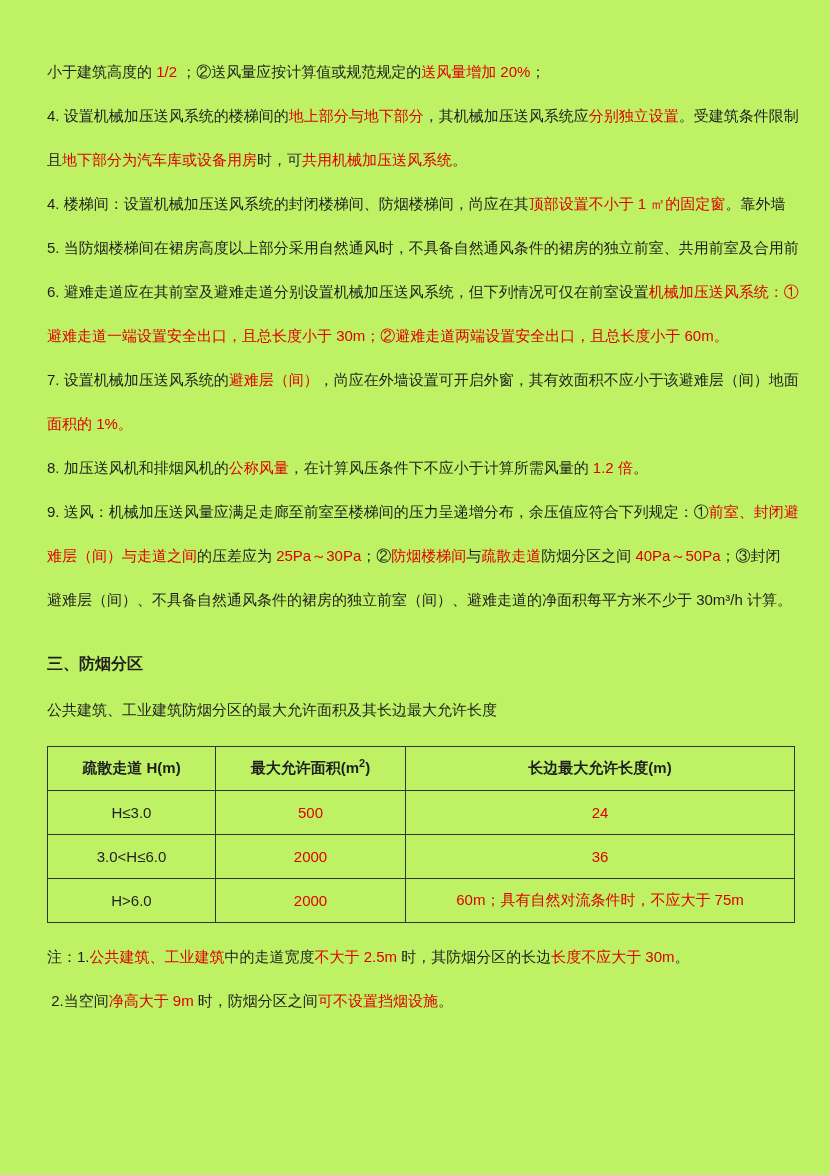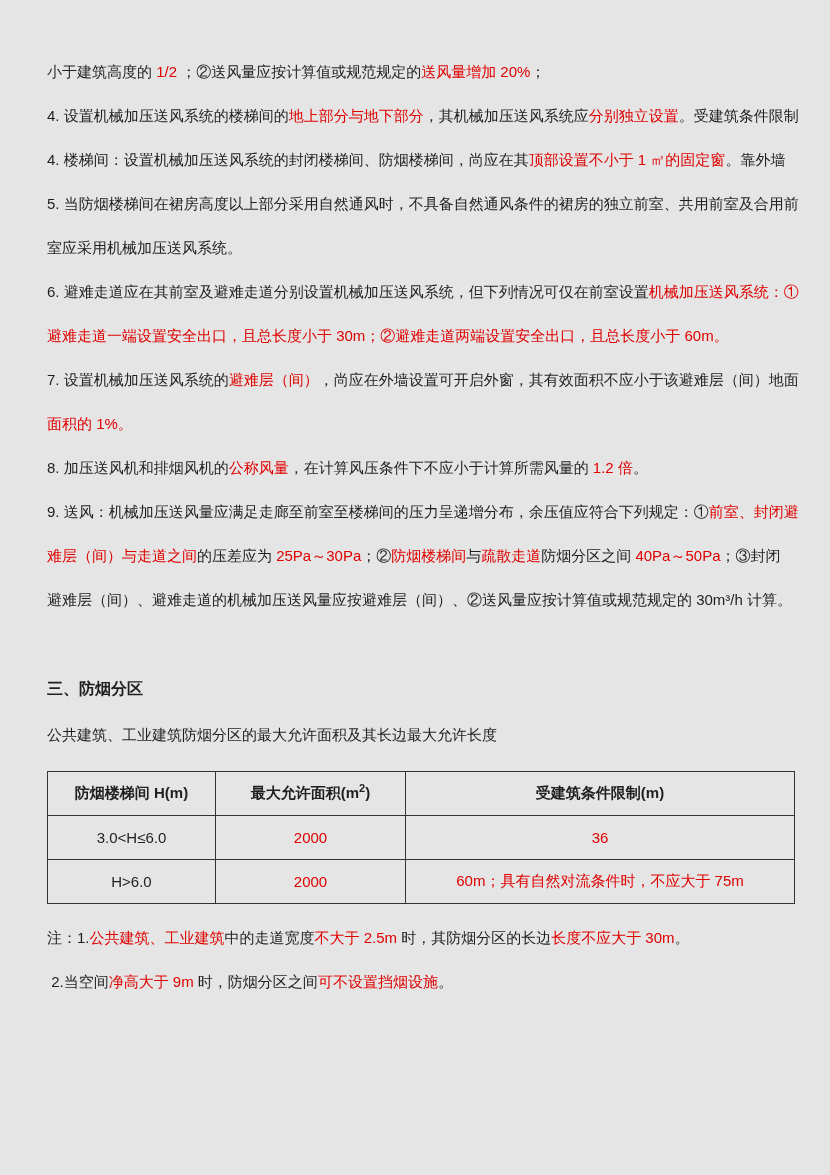--- a/index.html
+++ b/index.html
@@ -1,37 +1,37 @@
 <!DOCTYPE html>
 <html style="--red: #e00000; --text: #1f1f1f;"><head>
 <meta charset="utf-8">
 <style>
   html,body{margin:0;padding:0;background:#ffffff;}
   .page{
     position:relative;
     width:830px;height:1175px;
-    background:#e5e5e5;
+    background:#bef264;
     box-sizing:border-box;
     padding:50px 28px 0 47px;
     font-family:"Liberation Sans", sans-serif;
     color:var(--text,#1f1f1f);
     overflow:hidden;
   }
   .text-block{width:100%;}
   .line{
     line-height:44px;height:44px;
     font-size:15px;
     white-space:pre;
     overflow:hidden;
   }
   .seg-black{color:var(--text,#1f1f1f);}
   .seg-red{color:var(--red,#e00000);}
   sup{font-size:11px;line-height:0;}
   .section-heading{
-    margin:53px 0 0 0;
+    margin:28px 0 0 0;
     font-size:16px;font-weight:bold;
     line-height:28px;height:28px;
     white-space:pre;
   }
   .intro{margin-top:10px;}
   table.zone-table{
     border-collapse:collapse;
     margin-top:14px;
     table-layout:fixed;
     width:747px;
@@ -52,51 +52,56 @@
   .notes{margin-top:12px;}
 </style>
 </head>
 <body>
 
 <div class="page">
 
   <div class="text-block">
       <div class="line"><span class="seg-black">小于建筑高度的 </span><span class="seg-red">1/2</span><span class="seg-black"> ；②送风量应按计算值或规范规定的</span><span class="seg-red">送风量增加 20%</span><span class="seg-black">；</span></div>
       <div class="line"><span class="seg-black">4. 设置机械加压送风系统的楼梯间的</span><span class="seg-red">地上部分与地下部分</span><span class="seg-black">，其机械加压送风系统应</span><span class="seg-red">分别独立设置</span><span class="seg-black">。受建筑条件限制，</span></div>
+      <div class="line"><span class="seg-black">且</span><span class="seg-red">地下部分为汽车库或设备用房</span><span class="seg-black">时，可</span><span class="seg-red">共用机械加压送风系统</span><span class="seg-black">。</span></div>
       <div class="line"><span class="seg-black">4. 楼梯间：设置机械加压送风系统的封闭楼梯间、防烟楼梯间，尚应在其</span><span class="seg-red">顶部设置不小于 1 ㎡的固定窗</span><span class="seg-black">。靠外墙</span></div>
       <div class="line"><span class="seg-black">5. 当防烟楼梯间在裙房高度以上部分采用自然通风时，不具备自然通风条件的裙房的独立前室、共用前室及合用前</span></div>
-      <div class="line"><span class="seg-black">室应采用机械加压送风系统。</span></div>
       <div class="line"><span class="seg-black">6. 避难走道应在其前室及避难走道分别设置机械加压送风系统，但下列情况可仅在前室设置</span><span class="seg-red">机械加压送风系统：①</span></div>
       <div class="line"><span class="seg-red">避难走道一端设置安全出口，且总长度小于 30m；②避难走道两端设置安全出口，且总长度小于 60m。</span></div>
       <div class="line"><span class="seg-black">7. 设置机械加压送风系统的</span><span class="seg-red">避难层（间）</span><span class="seg-black">，尚应在外墙设置可开启外窗，其有效面积不应小于该避难层（间）地面</span></div>
       <div class="line"><span class="seg-red">面积的 1%。</span></div>
       <div class="line"><span class="seg-black">8. 加压送风机和排烟风机的</span><span class="seg-red">公称风量</span><span class="seg-black">，在计算风压条件下不应小于计算所需风量的 </span><span class="seg-red">1.2 倍</span><span class="seg-black">。</span></div>
       <div class="line"><span class="seg-black">9. 送风：机械加压送风量应满足走廊至前室至楼梯间的压力呈递增分布，余压值应符合下列规定：①</span><span class="seg-red">前室、封闭避</span></div>
       <div class="line"><span class="seg-red">难层（间）与走道之间</span><span class="seg-black">的压差应为 </span><span class="seg-red">25Pa～30Pa</span><span class="seg-black">；②</span><span class="seg-red">防烟楼梯间</span><span class="seg-black">与</span><span class="seg-red">疏散走道</span><span class="seg-black">防烟分区之间 </span><span class="seg-red">40Pa～50Pa</span><span class="seg-black">；③封闭</span></div>
-      <div class="line"><span class="seg-black">避难层（间）、避难走道的机械加压送风量应按避难层（间）、②送风量应按计算值或规范规定的 30m³/h 计算。</span></div>
+      <div class="line"><span class="seg-black">避难层（间）、不具备自然通风条件的裙房的独立前室（间）、避难走道的净面积每平方米不少于 30m³/h 计算。</span></div>
     </div>
 
   <div class="section-heading">三、防烟分区</div>
 
   <div class="line intro">公共建筑、工业建筑防烟分区的最大允许面积及其长边最大允许长度</div>
 
   <table class="zone-table">
     <colgroup>
       <col style="width: 168px;">
       <col style="width: 190px;">
       <col style="width: 389px;">
     </colgroup>
     <thead>
       <tr>
-        <th><span class="seg-black">防烟楼梯间 H(m)</span></th>
+        <th><span class="seg-black">疏散走道 H(m)</span></th>
         <th><span class="seg-black">最大允许面积(m</span><sup class="seg-black">2</sup><span class="seg-black">)</span></th>
-        <th><span class="seg-black">受建筑条件限制(m)</span></th>
+        <th><span class="seg-black">长边最大允许长度(m)</span></th>
       </tr>
     </thead>
     <tbody>
+        <tr>
+          <td class="cell-black">H≤3.0</td>
+          <td class="cell-red">500</td>
+          <td class="cell-red">24</td>
+        </tr>
         <tr>
           <td class="cell-black">3.0&lt;H≤6.0</td>
           <td class="cell-red">2000</td>
           <td class="cell-red">36</td>
         </tr>
         <tr>
           <td class="cell-black">H&gt;6.0</td>
           <td class="cell-red">2000</td>
           <td class="cell-red">60m；具有自然对流条件时，不应大于 75m</td>
         </tr>

